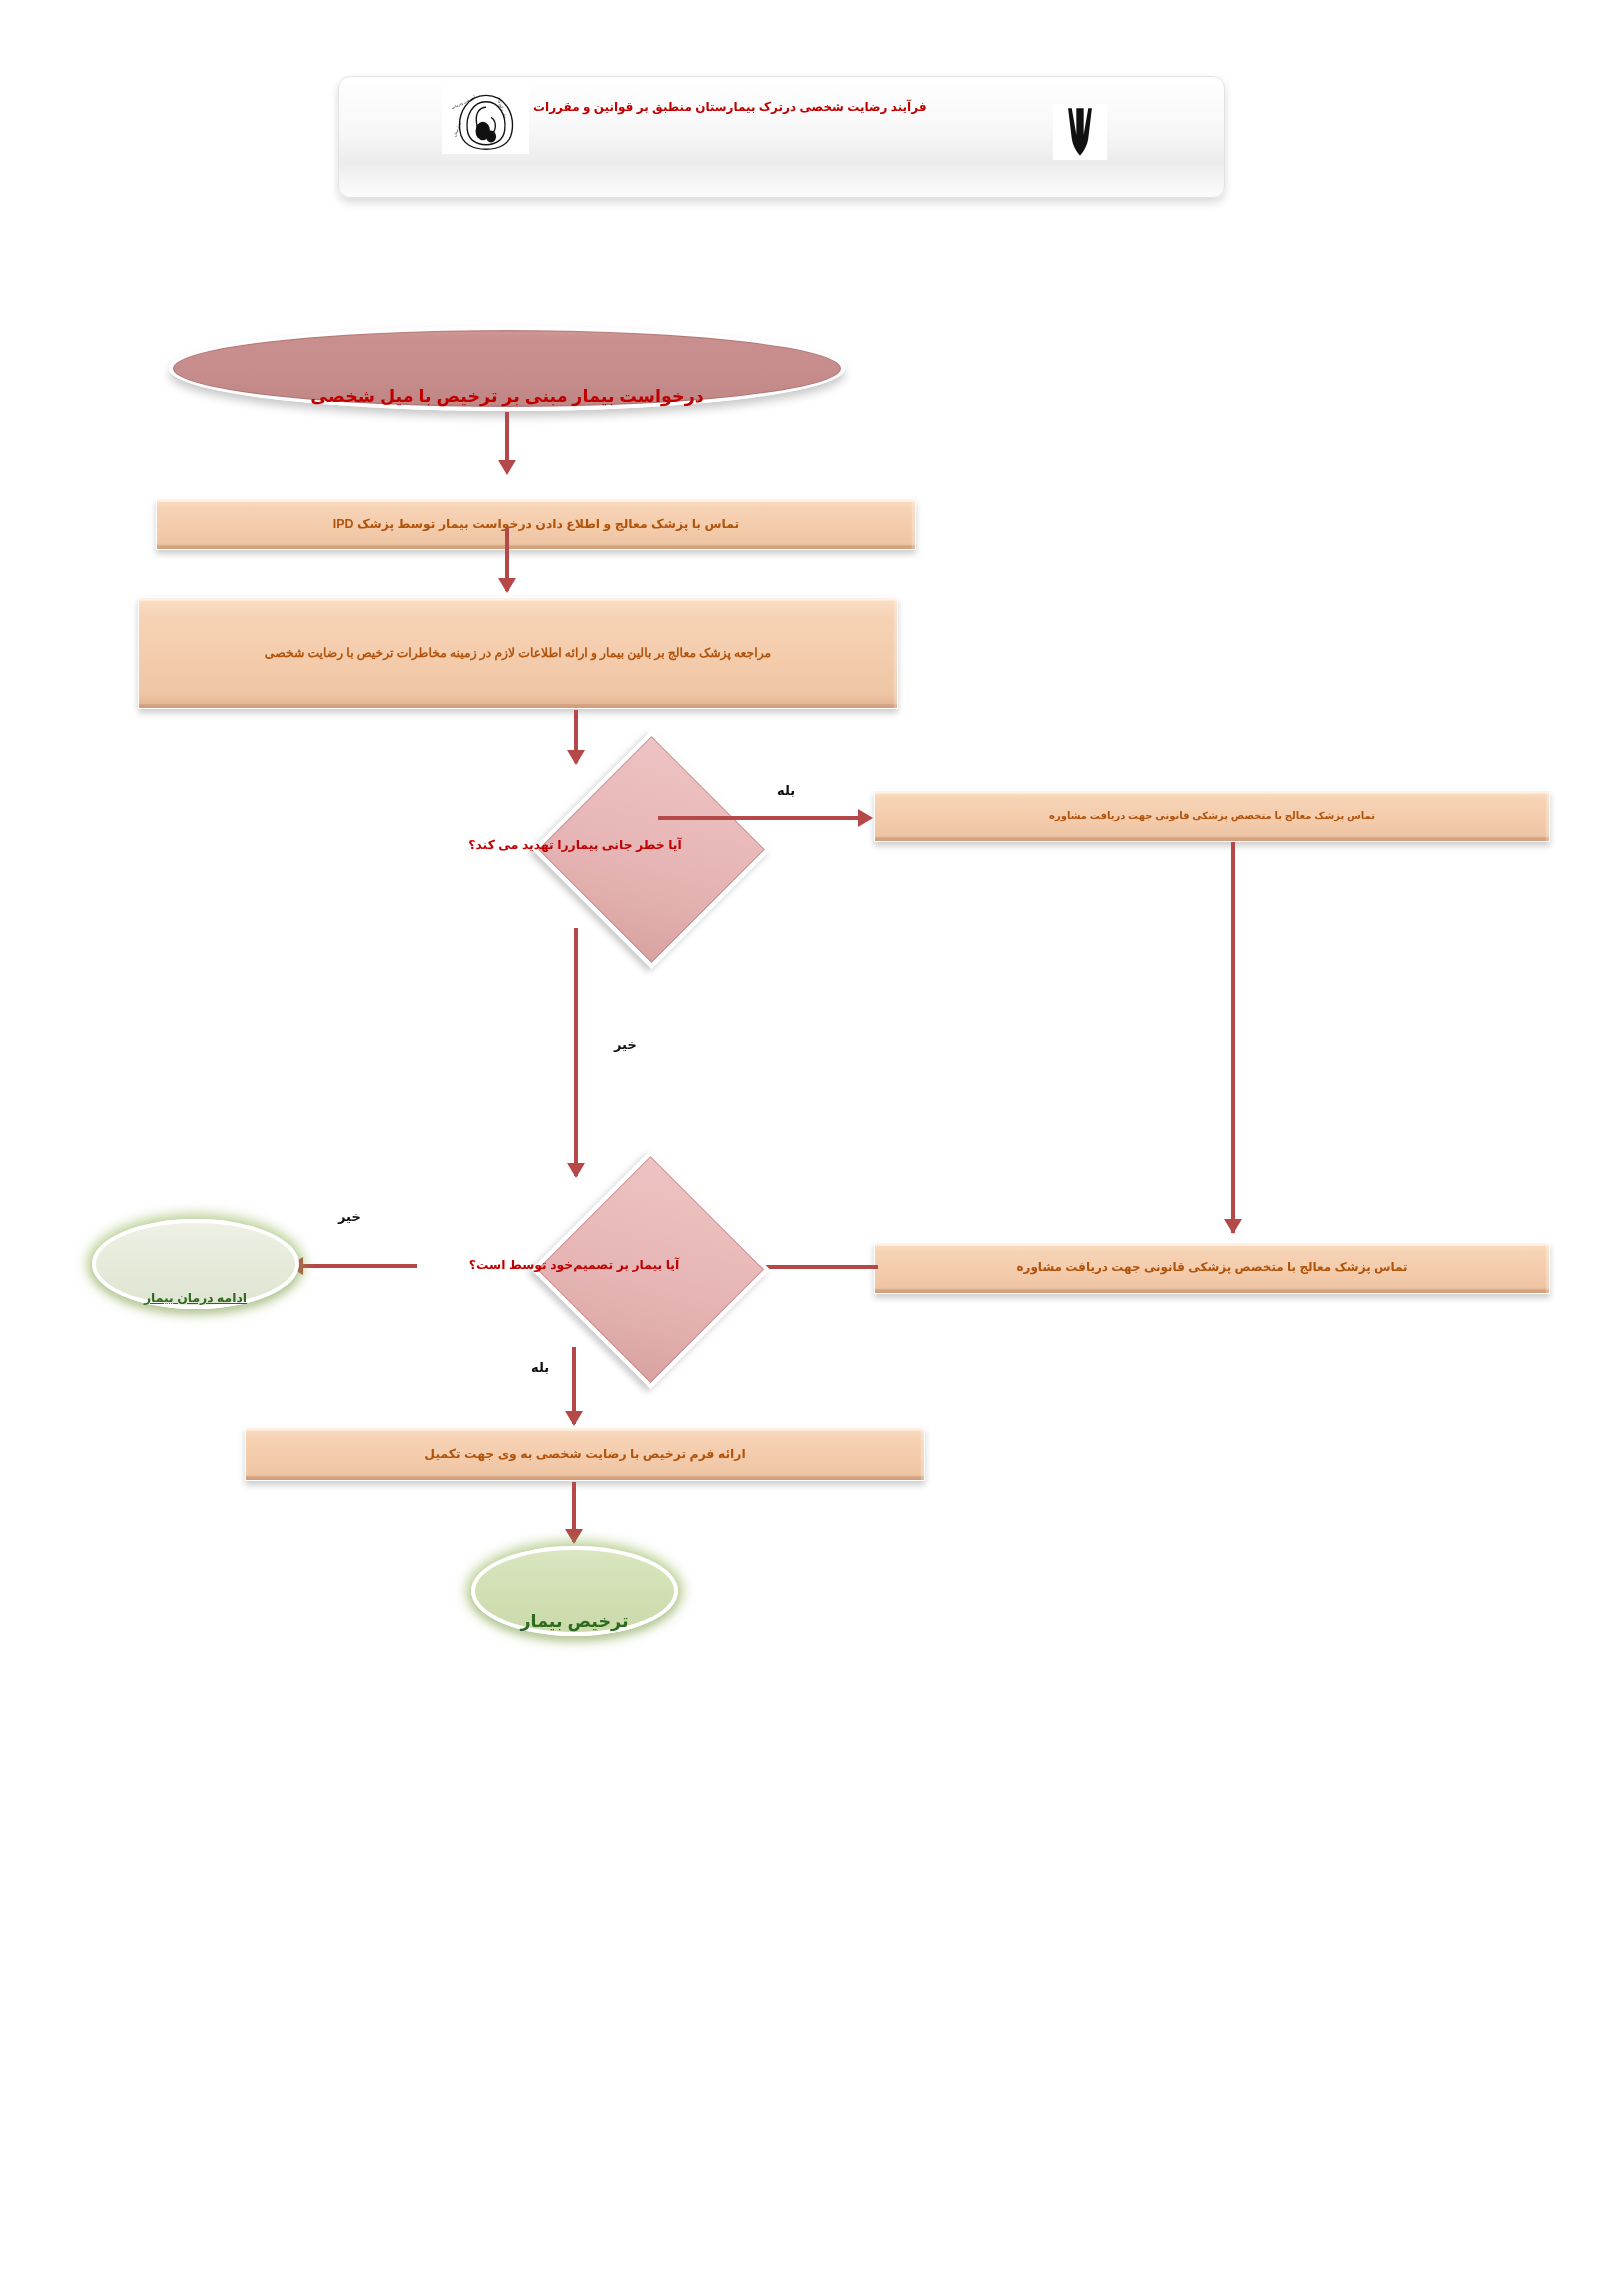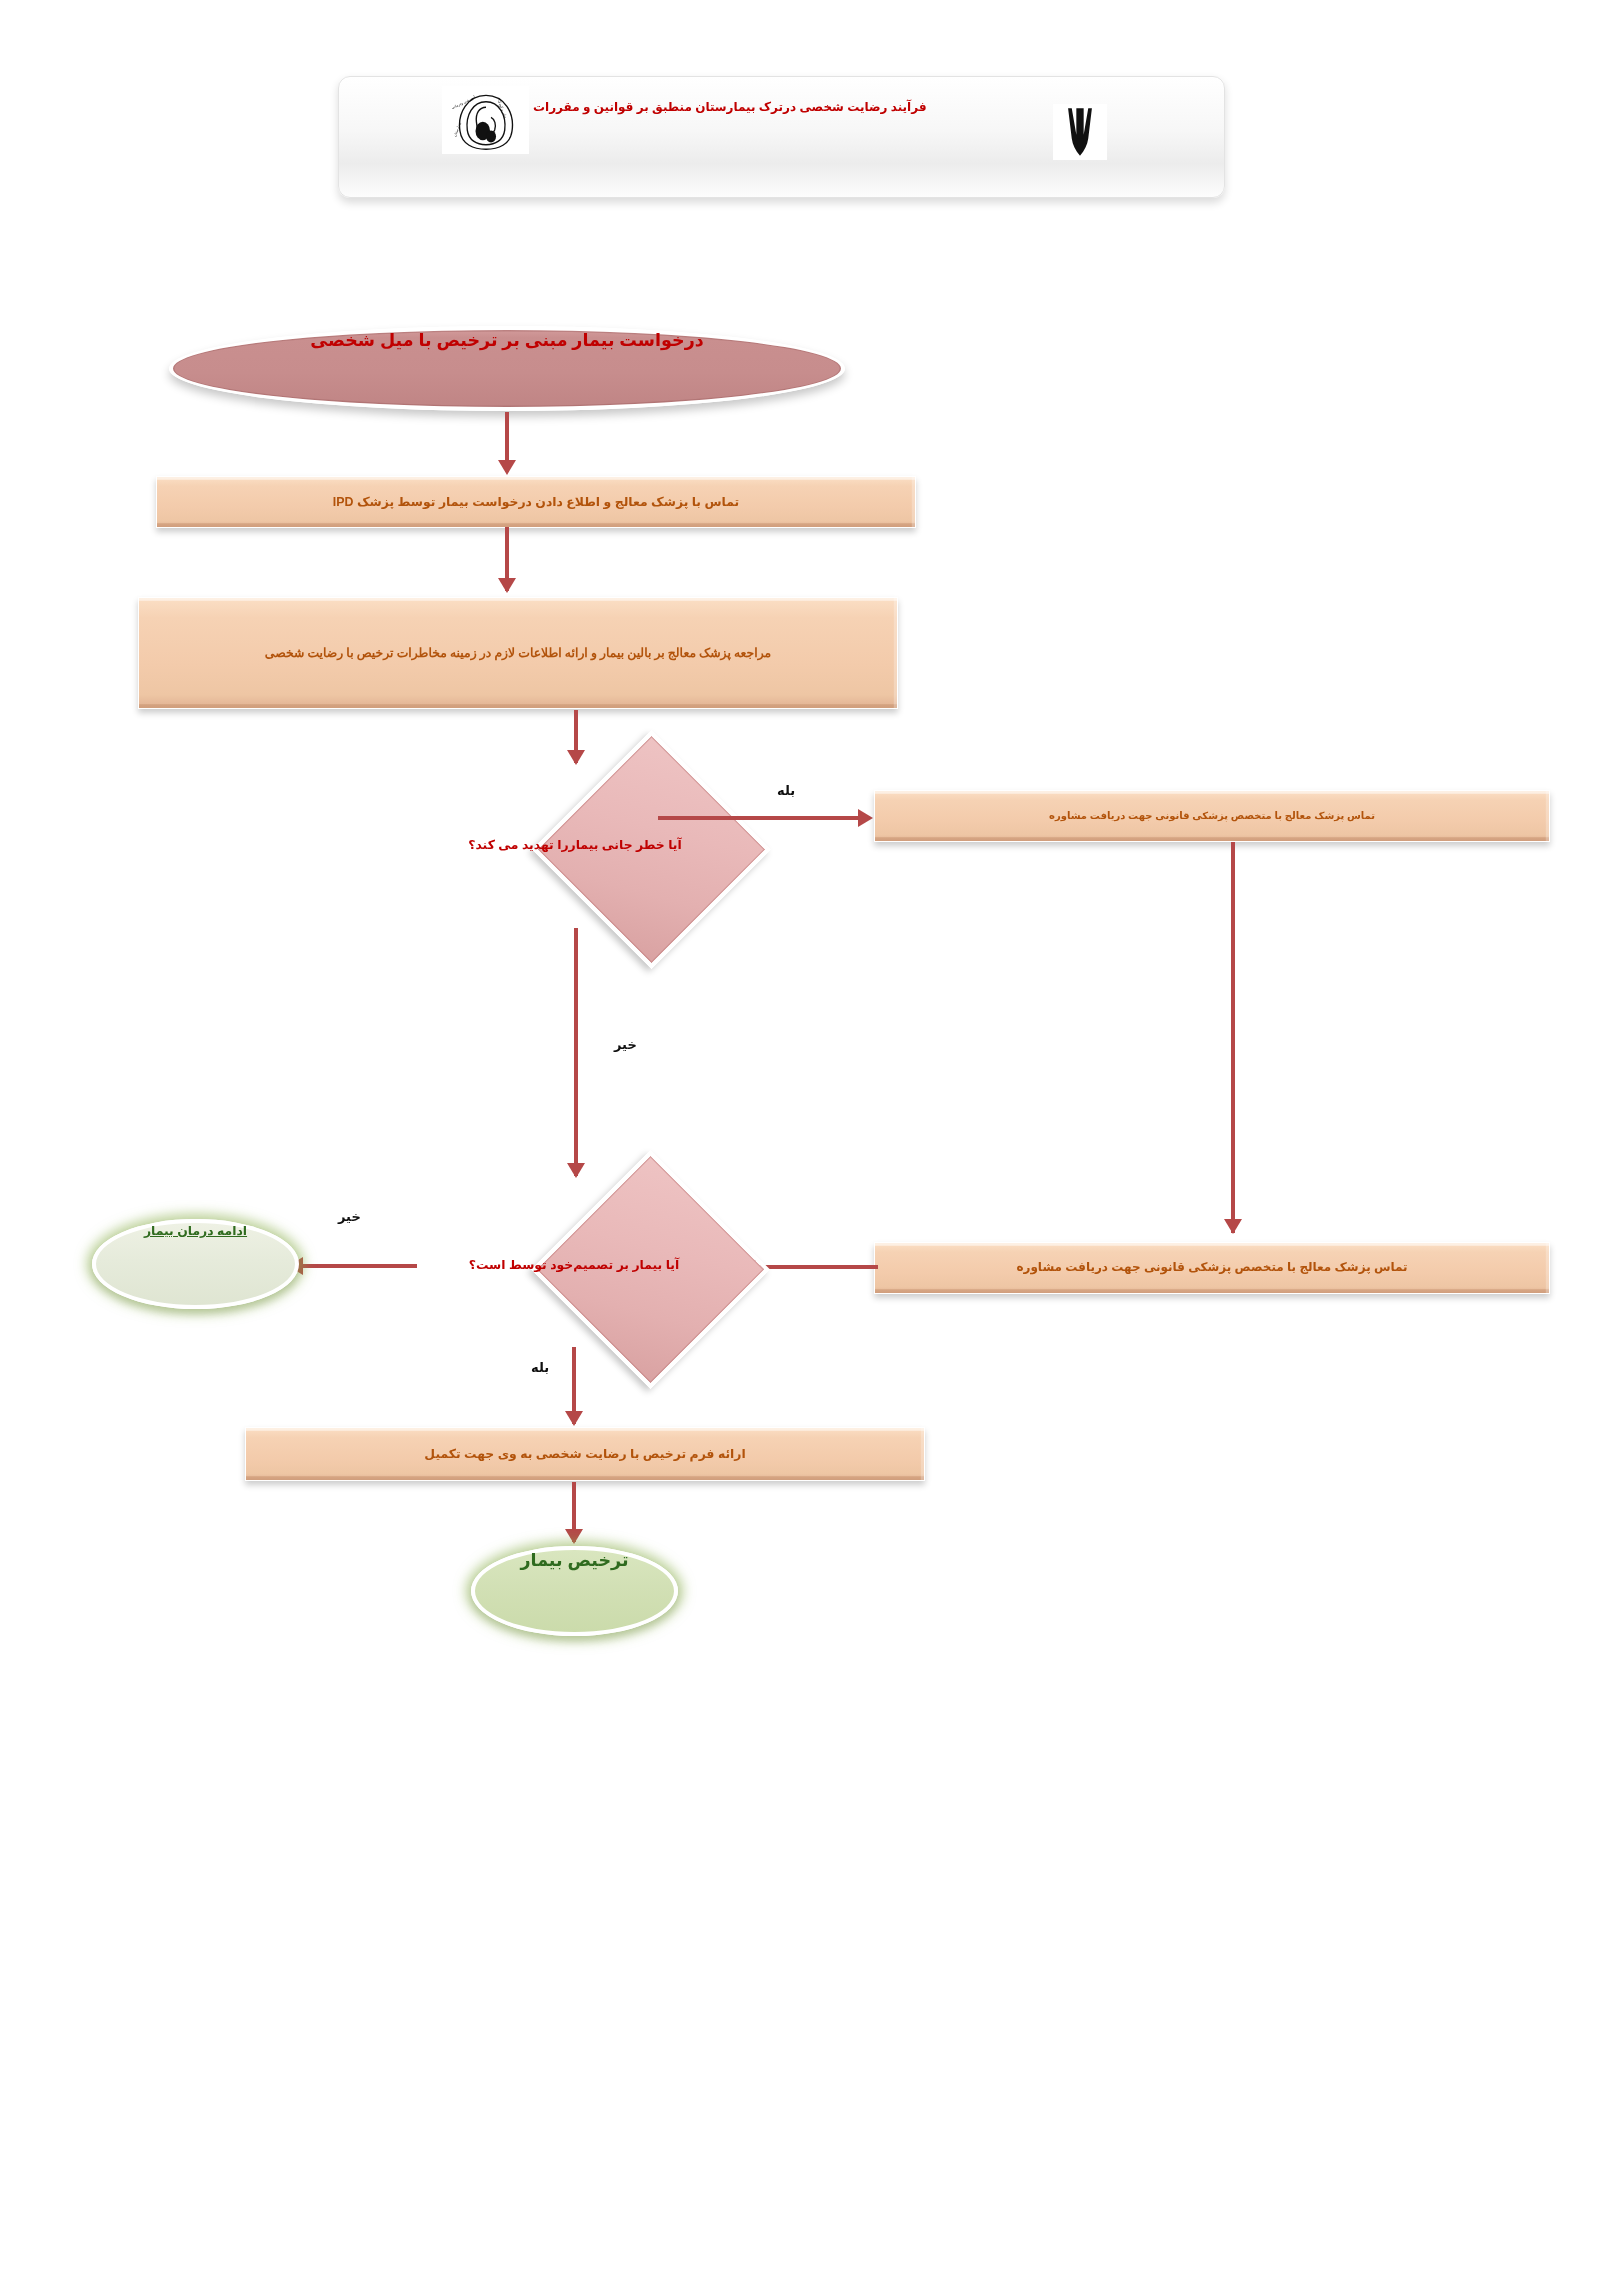--- a/index.html
+++ b/index.html
@@ -63,21 +63,21 @@
   .diamond-wrap .dia-text{
     position:absolute;inset:0;display:flex;flex-direction:row;
     align-items:center;justify-content:center;
     color:#c00000;font-weight:bold;font-size:12.4px;line-height:1.85;
     direction:rtl;text-align:center;pointer-events:none;
   }
 
   
   .oval{
     border-radius:50%;
-    display:flex;align-items:flex-start;justify-content:center;
+    display:flex;align-items:flex-end;justify-content:center;
     text-align:center;direction:rtl;font-weight:bold;
   }
   .oval-start{
     background:linear-gradient(180deg,#d29a9a 0%,#c98f8f 10%,#c78d8d 55%,#c08585 100%);
     border:4.1px solid #ffffff;
     box-shadow:0 5.5px 9.2px rgba(0,0,0,.22), inset 0 0 0 1.4px rgba(150,85,85,.35);
     color:#c00000;font-size:17.5px;
   }
   .oval-green{
     background:linear-gradient(180deg,#eef1e4 0%,#e6ebdb 45%,#dfe5d2 100%);
@@ -141,21 +141,21 @@
 
   <div class="header-title">فرآیند رضایت شخصی درترک بیمارستان منطبق بر قوانین و مقررات</div>
 
   <div class="node oval oval-start" style="left:169px;top:326px;width:676px;height:85px;">
     <span>درخواست بیمار مبنی بر ترخیص با میل شخصی</span>
   </div>
 
   <div class="conn conn-v" style="left:505px;top:412px;height:60px;"></div>
   <div class="arrow arrow-down" style="left:498px;top:460px;"></div>
 
-  <div class="node proc" style="left:156px;top:476px;width:760px;height:52px;">
+  <div class="node proc" style="left:156px;top:498px;width:760px;height:52px;">
     <span>تماس با پزشک معالج و اطلاع دادن درخواست بیمار توسط پزشک IPD</span>
   </div>
 
   <div class="conn conn-v" style="left:505px;top:527px;height:64px;"></div>
   <div class="arrow arrow-down" style="left:498px;top:578px;"></div>
 
   <div class="node proc" style="left:138px;top:597px;width:760px;height:112px;font-family:Liberation Serif, serif;">
     <span>مراجعه پزشک معالج بر بالین بیمار و ارائه اطلاعات لازم در زمینه مخاطرات ترخیص با رضایت شخصی</span>
   </div>
 

